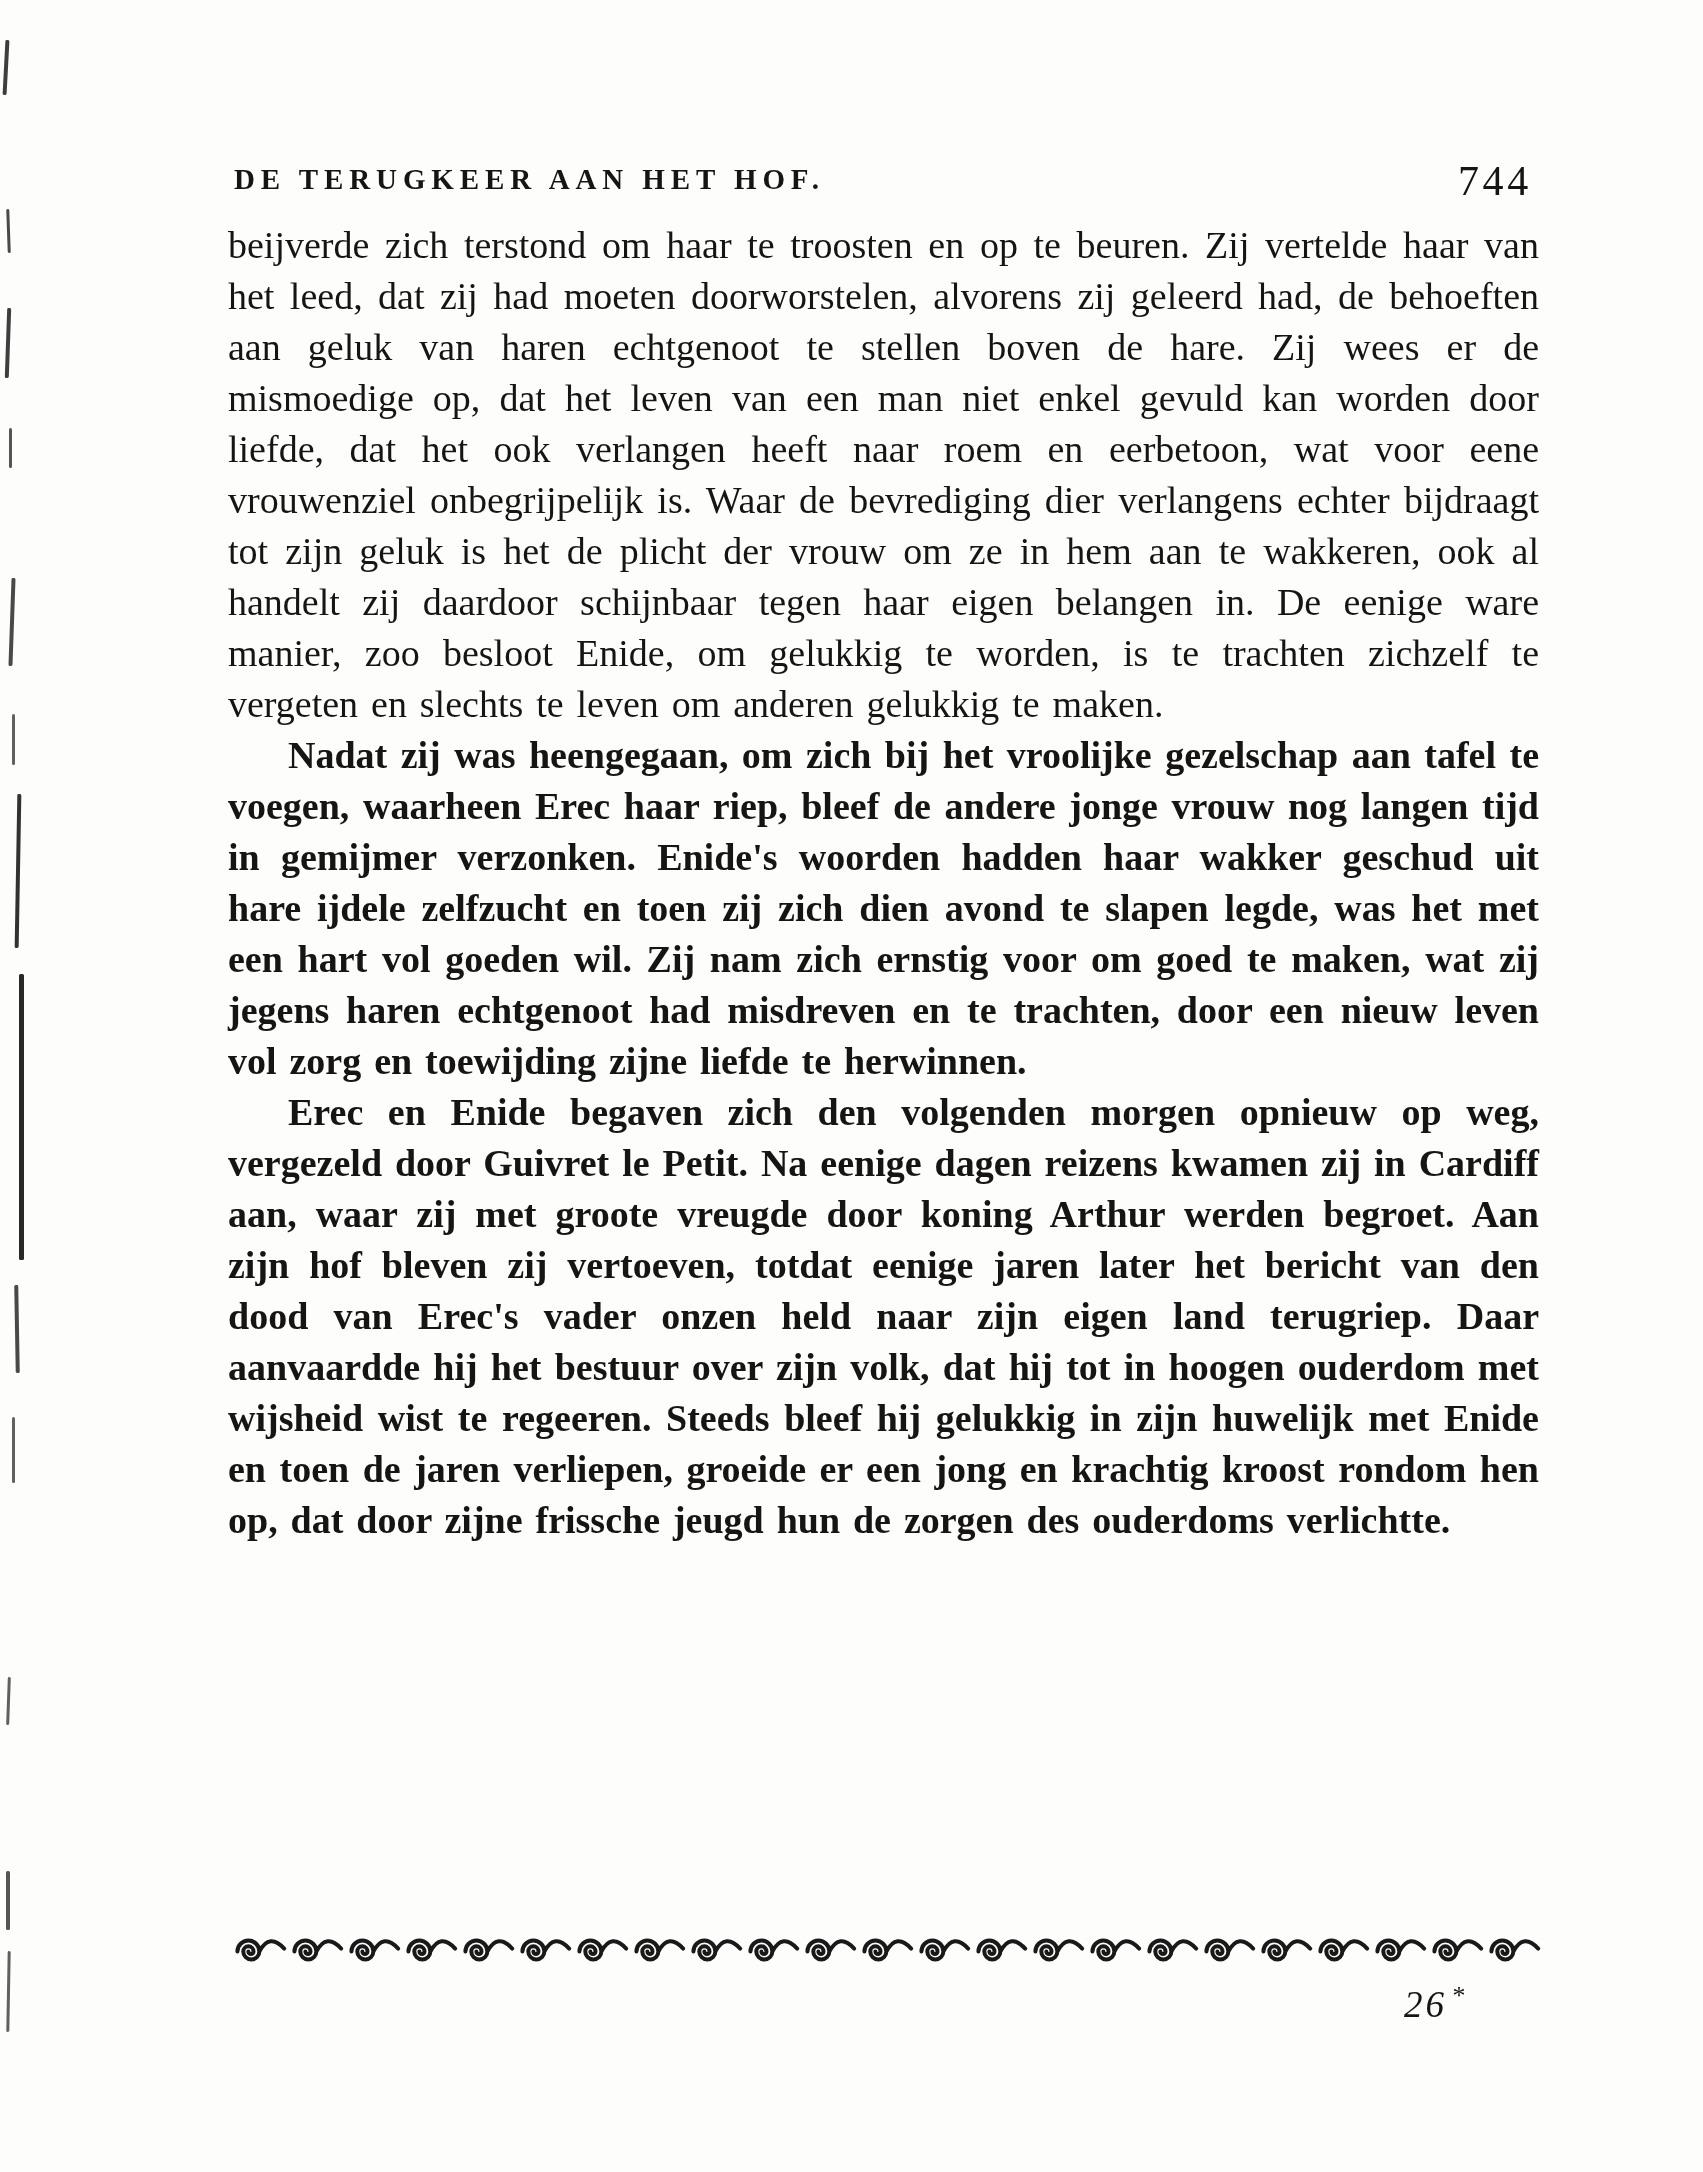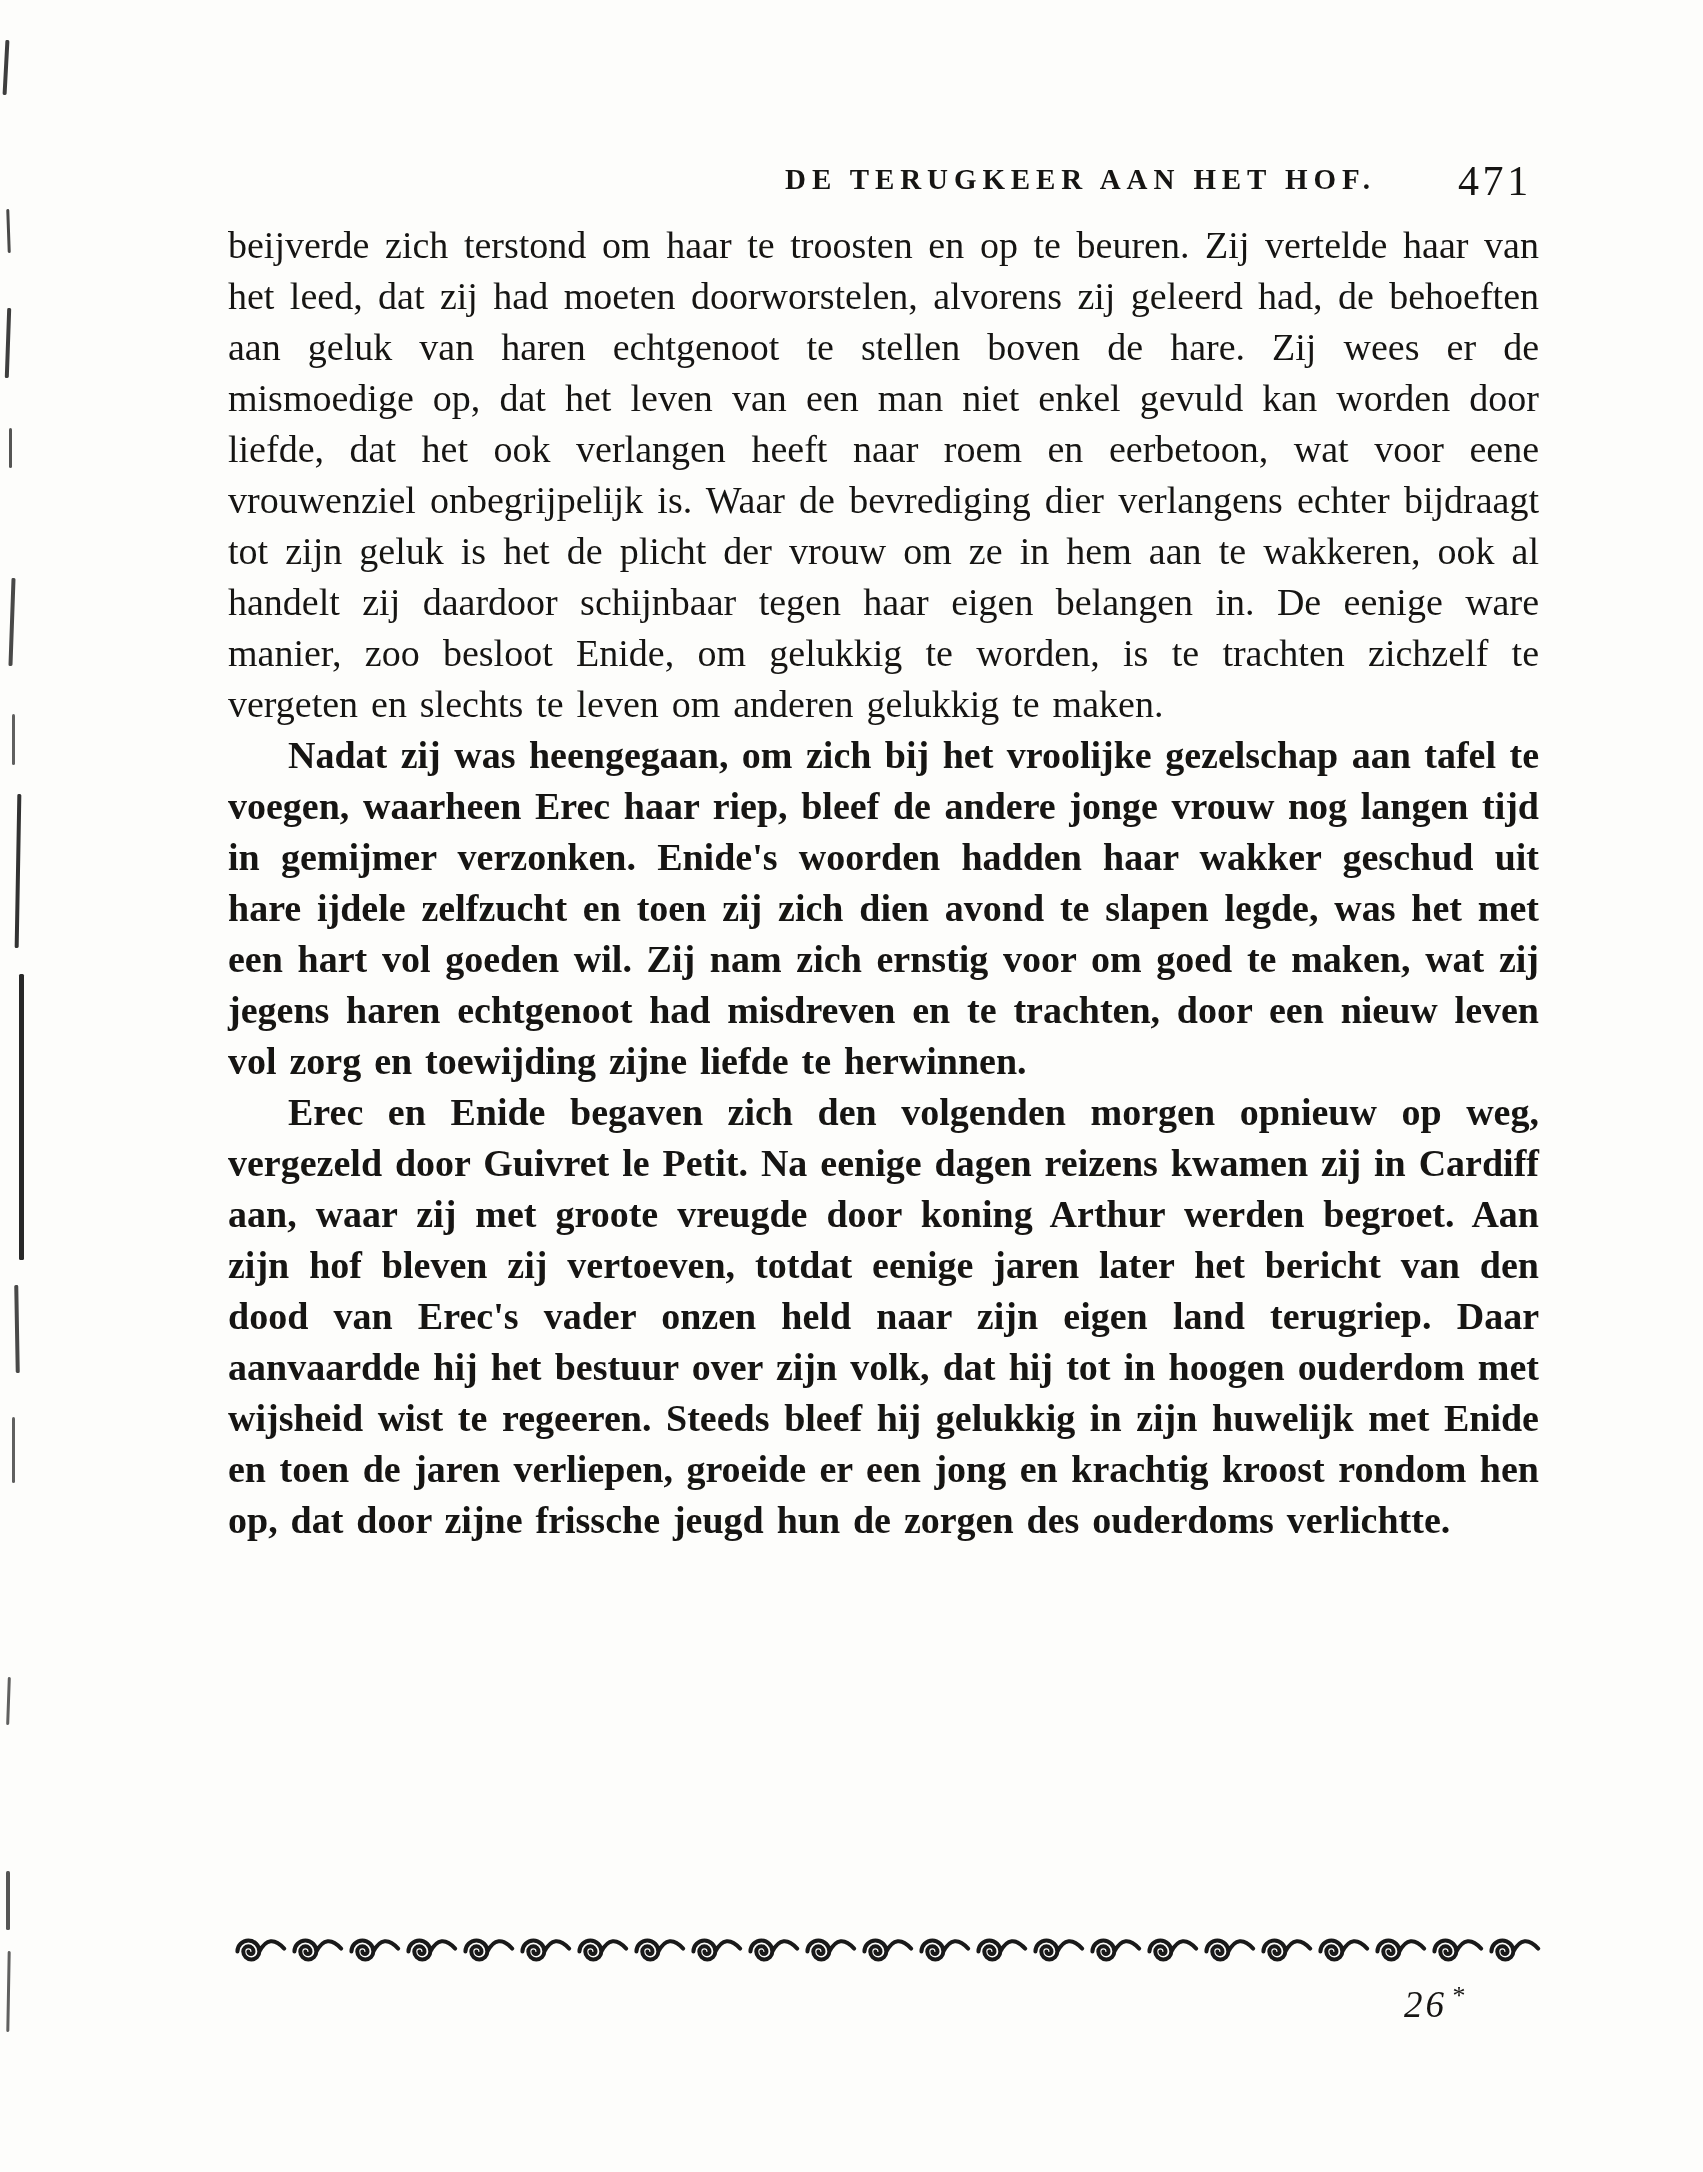--- a/index.html
+++ b/index.html
@@ -38,21 +38,21 @@
   .m12 { left: 5.9px;  top: 1871px; width: 3.7px; height: 59px;  opacity:.75;}
   .m13 { left: 7.3px; top: 1951px; width: 2.9px; height: 81px; transform: rotate(1deg);  opacity:.7;}
 
   
   .page-header { position: absolute; top: 157px; left: 234px; width: 1311px; }
   .running-title {
     position: absolute;
     top: 5.9px;
     left: 0;
     width: 1142px;
-    text-align: right;
+    text-align: left;
     font-size: 29px;
     font-weight: 700;
     letter-spacing: 5.9px;
     white-space: nowrap;
   }
   .page-number {
     position: absolute;
     top: 0;
     right: 13px;
     font-size: 42px;
@@ -115,21 +115,21 @@
     <span class="m8"></span>
     <span class="m9"></span>
     <span class="m10"></span>
     <span class="m11"></span>
     <span class="m12"></span>
     <span class="m13"></span>
   </div>
 
   <header class="page-header">
     <div class="running-title">DE TERUGKEER AAN HET HOF.</div>
-    <div class="page-number">471</div>
+    <div class="page-number">744</div>
   </header>
 
   <main class="text-block">
     <p class="para no-indent">beijverde zich terstond om haar te troosten en op te beuren. Zij vertelde haar van het leed, dat zij had moeten doorworstelen, alvorens zij geleerd had, de behoeften aan geluk van haren echtgenoot te stellen boven de hare. Zij wees er de mismoedige op, dat het leven van een man niet enkel gevuld kan worden door liefde, dat het ook verlangen heeft naar roem en eerbetoon, wat voor eene vrouwenziel onbegrijpelijk is. Waar de bevrediging dier verlangens echter bijdraagt tot zijn geluk is het de plicht der vrouw om ze in hem aan te wakkeren, ook al handelt zij daardoor schijnbaar tegen haar eigen belangen in. De eenige ware manier, zoo besloot Enide, om gelukkig te worden, is te trachten zichzelf te vergeten en slechts te leven om anderen gelukkig te maken.</p>
     <p class="para indent">Nadat zij was heengegaan, om zich bij het vroolijke gezelschap aan tafel te voegen, waarheen Erec haar riep, bleef de andere jonge vrouw nog langen tijd in gemijmer verzonken. Enide's woorden hadden haar wakker geschud uit hare ijdele zelfzucht en toen zij zich dien avond te slapen legde, was het met een hart vol goeden wil. Zij nam zich ernstig voor om goed te maken, wat zij jegens haren echtgenoot had misdreven en te trachten, door een nieuw leven vol zorg en toewijding zijne liefde te herwinnen.</p>
     <p class="para indent">Erec en Enide begaven zich den volgenden morgen opnieuw op weg, vergezeld door Guivret le Petit. Na eenige dagen reizens kwamen zij in Cardiff aan, waar zij met groote vreugde door koning Arthur werden begroet. Aan zijn hof bleven zij vertoeven, totdat eenige jaren later het bericht van den dood van Erec's vader onzen held naar zijn eigen land terugriep. Daar aanvaardde hij het bestuur over zijn volk, dat hij tot in hoogen ouderdom met wijsheid wist te regeeren. Steeds bleef hij gelukkig in zijn huwelijk met Enide en toen de jaren verliepen, groeide er een jong en krachtig kroost rondom hen op, dat door zijne frissche jeugd hun de zorgen des ouderdoms verlichtte.</p>
   </main>
 
   <div class="ornament-row">
     <svg width="1314" height="38" viewBox="0 0 1794 52" xmlns="http://www.w3.org/2000/svg">

